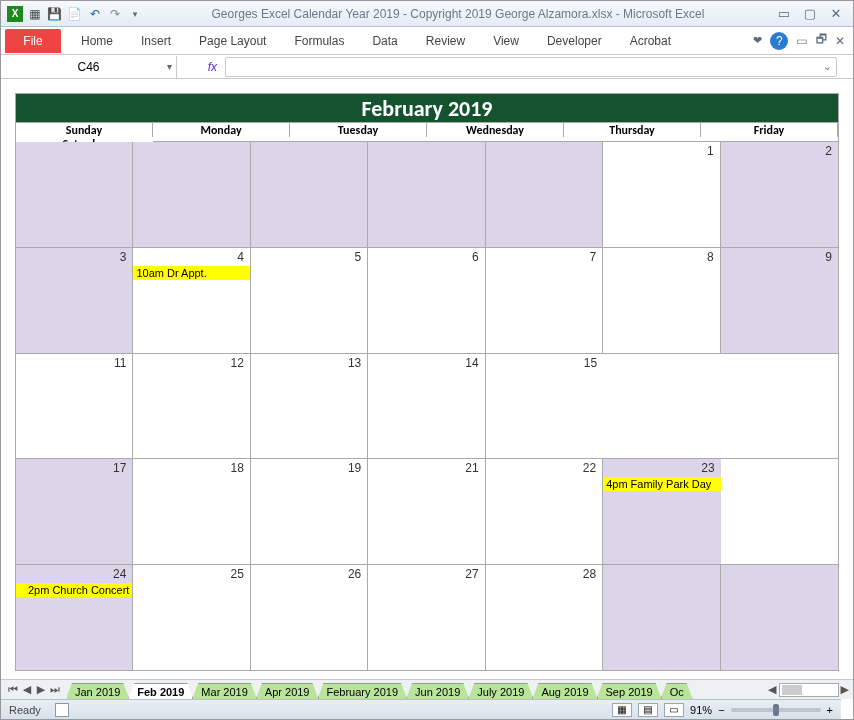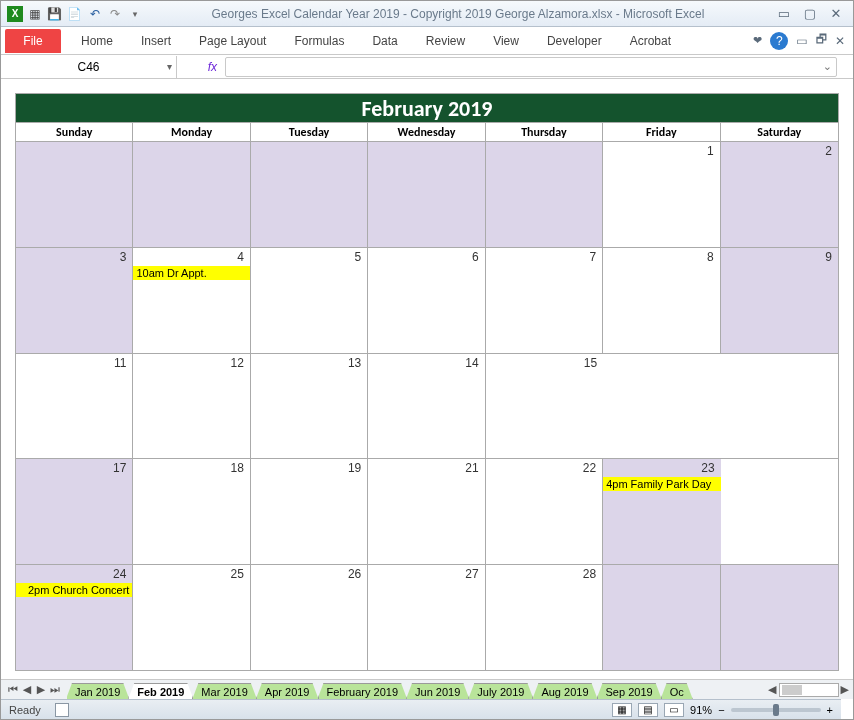--- a/index.html
+++ b/index.html
@@ -23,21 +23,21 @@
   .namebox span{flex:1;text-align:center;}
   .namebox .dd{position:absolute;right:4px;}
   .fx{width:48px;display:flex;align-items:center;justify-content:flex-end;padding-right:8px;font-style:italic;color:#6d28d9;}
   .formula{flex:1;height:20px;border:1px solid #c9c9c9;margin:0 16px 0 0;border-radius:2px;position:relative;}
   .formula .dd{position:absolute;right:4px;top:2px;font-size:11px;color:#777;}
   
   .sheet-wrap{position:absolute;top:78px;left:0;right:0;bottom:20px;background:#fff;overflow:hidden;}
   .sheet{position:absolute;left:14px;top:14px;right:14px;bottom:28px;border:1px solid #aaa;}
   
   .cal-title{background:#14532d;color:#fff;height:28px;display:flex;align-items:center;justify-content:center;font-size:22px;font-weight:bold;font-family:Calibri,Arial,sans-serif;}
-  .dow-row{display:grid;grid-template-columns:repeat(7,1fr);height:20px;border-top:1px solid #aaa;border-bottom:1px solid #aaa;}
+  .dow-row{display:grid;grid-template-columns:repeat(6,1fr);height:20px;border-top:1px solid #aaa;border-bottom:1px solid #aaa;}
   .dow{display:flex;align-items:center;justify-content:center;font-size:12px;font-weight:bold;font-family:Calibri,Arial,sans-serif;border-right:1px solid #aaa;background:#fff;}
   .dow:last-child{border-right:none;}
   .weeks{display:flex;flex-direction:column;height:calc(100% - 48px);}
   .week{flex:1;display:grid;grid-template-columns:repeat(7,1fr);border-bottom:1px solid #aaa;}
   .week:last-child{border-bottom:none;text-align:right;}
   .cell{border-right:1px solid #aaa;position:relative;font-family:Calibri,Arial,sans-serif;background:#fff;}
   .cell:last-child{border-right:none;}
   .cell.shade{background:#dcd5e9;}
   .dn{position:absolute;top:2px;right:6px;font-size:12px;color:#333;}
   .evt{position:absolute;top:18px;left:0;right:0;background:#ffff00;font-size:11px;padding:1px 3px;white-space:nowrap;overflow:hidden;}

